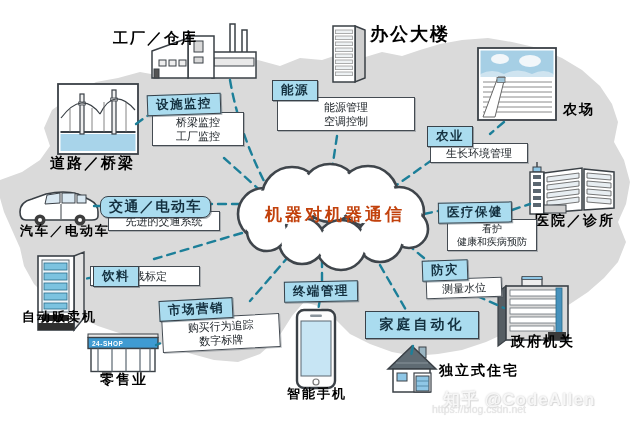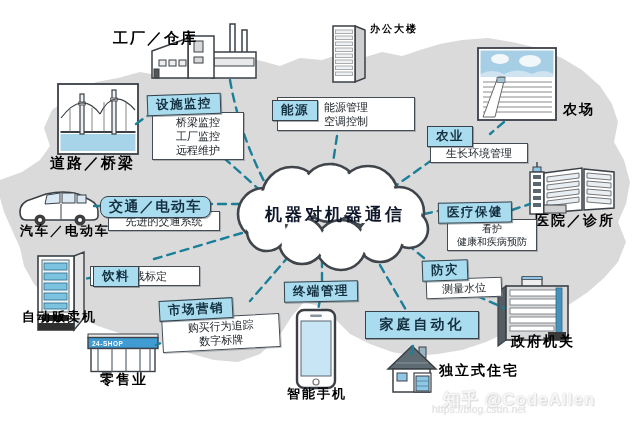--- a/index.html
+++ b/index.html
@@ -7,21 +7,21 @@
          font-family:"Liberation Sans","DejaVu Sans",sans-serif;color:#2b2f33;}
   .art{position:absolute;left:0;top:0;}
   .nlabel{position:absolute;font-weight:bold;color:#000000;letter-spacing:2px;white-space:nowrap;}
   .tag{position:absolute;background:var(--tag-fill,#aadcef);border:1.6px solid #39424a;
        padding:1px 8px;font-weight:bold;font-size:12.5px;color:#14303f;white-space:nowrap;
        box-shadow:1px 1px 0 rgba(60,70,80,.45);letter-spacing:1.5px;z-index:4;}
   .panel{position:absolute;background:var(--panel-fill,#fff);border:1.5px solid #444b52;
          padding:2px 4px;font-size:11px;line-height:14px;text-align:center;color:#20262b;
          white-space:nowrap;z-index:3;box-shadow:1px 1px 0 rgba(60,70,80,.3);}
   .cloud-title{position:absolute;left:238px;top:203px;width:194px;text-align:center;z-index:5;
-         font-size:17px;font-weight:bold;letter-spacing:3px;color:#0f172a;}
+         font-size:17px;font-weight:bold;letter-spacing:3px;color:#c2410c;}
   .watermark{position:absolute;z-index:6;}
   .wm-brand{position:absolute;left:443px;top:388px;font-size:17px;font-weight:bold;letter-spacing:1px;
          color:#f7f7f7;text-shadow:0 0 2px #c9c9c9,1px 1px 0 #e2e2e2;white-space:nowrap;}
   .wm-url{position:absolute;left:432px;top:403px;font-size:10.5px;color:#e7e7e7;
          text-shadow:0 0 1px #d8d8d8;white-space:nowrap;}
   .sign-text{font-size:6.5px;fill:#ffffff;font-weight:bold;letter-spacing:.5px;}
 </style>
 </head>
 <body>
 
@@ -255,39 +255,38 @@
           <circle cx="341" cy="245" r="22.6"></circle>
         <circle cx="302" cy="241" r="20.6"></circle>
           <circle cx="267" cy="231" r="17.6"></circle>
       </g>
     </g>
   </svg>
 
   <div class="cloud-title">机器对机器通信</div>
 
   <div class="nlabel" style="left:113px;top:29px;font-size:15px;">工厂／仓库</div>
-  <div class="nlabel" style="left:370px;top:22px;font-size:10px;">办公大楼</div>
+  <div class="nlabel" style="left:370px;top:22px;font-size:18px;">办公大楼</div>
   <div class="nlabel" style="left:563px;top:101px;font-size:14px;">农场</div>
   <div class="nlabel" style="left:50px;top:154px;font-size:15px;">道路／桥梁</div>
   <div class="nlabel" style="left:20px;top:222px;font-size:13px;">汽车／电动车</div>
   <div class="nlabel" style="left:535px;top:212px;font-size:14px;">医院／诊所</div>
   <div class="nlabel" style="left:22px;top:308px;font-size:13px;">自动贩卖机</div>
   <div class="nlabel" style="left:100px;top:371px;font-size:14px;">零售业</div>
   <div class="nlabel" style="left:287px;top:385px;font-size:13px;">智能手机</div>
   <div class="nlabel" style="left:439px;top:362px;font-size:14px;">独立式住宅</div>
   <div class="nlabel" style="left:511px;top:333px;font-size:14px;">政府机关</div>
 
   <div class="tag" style="left:147px;top:94px;transform:rotate(-2deg);">设施监控</div>
   <div class="panel" style="left:152px;top:112px;width:82px;">
     <div>桥梁监控</div>
     <div>工厂监控</div>
-    <div>远程维护</div>
-  </div>
-
-  <div class="tag" style="left:272px;top:80px;margin-top:20px;">能源</div>
+  </div>
+
+  <div class="tag" style="left:272px;top:80px;">能源</div>
   <div class="panel" style="left:277px;top:97px;width:128px;">
     <div>能源管理</div>
     <div>空调控制</div>
   </div>
 
   <div class="tag" style="left:427px;top:126px;">农业</div>
   <div class="panel" style="left:430px;top:143px;width:88px;">
     <div>生长环境管理</div>
   </div>
 

